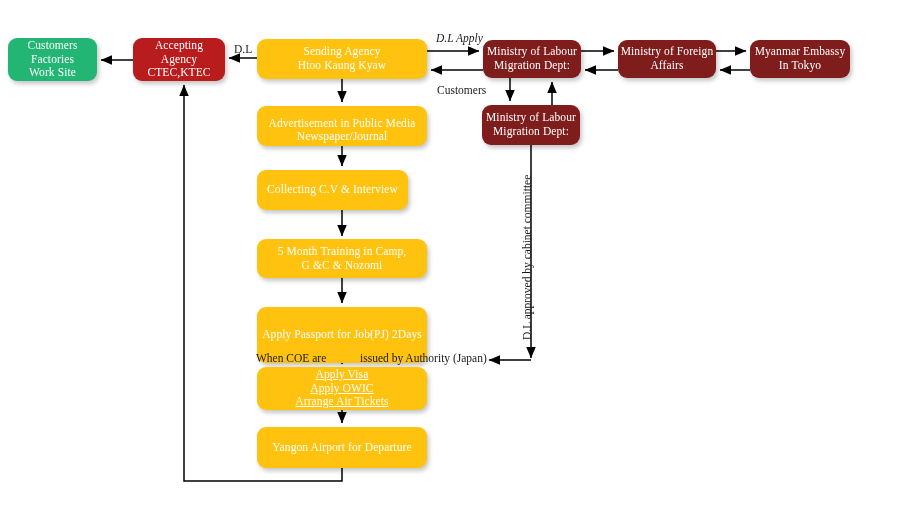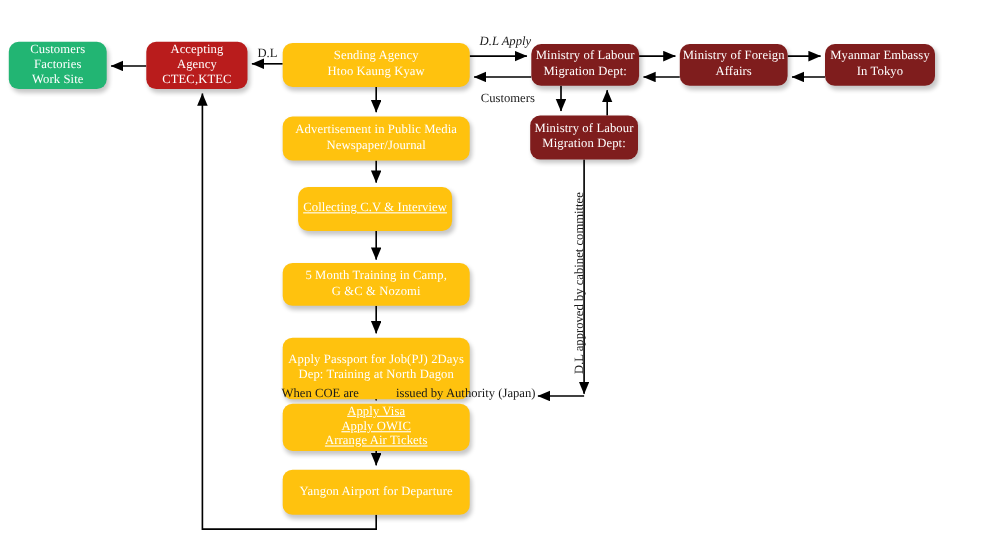--- a/index.html
+++ b/index.html
@@ -121,37 +121,36 @@
     <span class="line">Accepting</span>
     <span class="line">Agency</span>
     <span class="line">CTEC,KTEC</span>
   </div>
 
   <div class="node yellow" style="left:257px; top:39px; width:170px; height:40px;">
     <span class="line">Sending Agency</span>
     <span class="line">Htoo Kaung Kyaw</span>
   </div>
 
-  <div class="node yellow" style="left:257px; top:106px; width:170px; height:40px;">
+  <div class="node yellow" style="left:257px; top:106px; width:170px; height:40px;justify-content:flex-end;">
     <span class="line">Advertisement in Public Media</span>
     <span class="line">Newspaper/Journal</span>
   </div>
 
-  <div class="node yellow" style="left:271px; top:170px; width:140px; height:40px;text-decoration:underline;">
+  <div class="node yellow" style="left:257px; top:170px; width:151px; height:40px;">
     <span class="line">Collecting C.V &amp; Interview</span>
   </div>
 
   <div class="node yellow" style="left:257px; top:239px; width:170px; height:39px;">
     <span class="line">5 Month Training in Camp,</span>
     <span class="line">G &amp;C &amp; Nozomi</span>
   </div>
 
   <div class="node yellow" style="left:257px; top:307px; width:170px; height:56px;">
     <span class="line">Apply Passport for Job(PJ) 2Days</span>
-    <span class="line">Dep: Training at North Dagon</span>
   </div>
 
   <div class="node yellow" style="left:257px; top:367px; width:170px; height:43px;text-decoration:underline;">
     <span class="line">Apply Visa</span>
     <span class="line">Apply OWIC</span>
     <span class="line">Arrange Air Tickets</span>
   </div>
 
   <div class="node yellow" style="left:257px; top:427px; width:170px; height:41px;">
     <span class="line">Yangon Airport for Departure</span>

